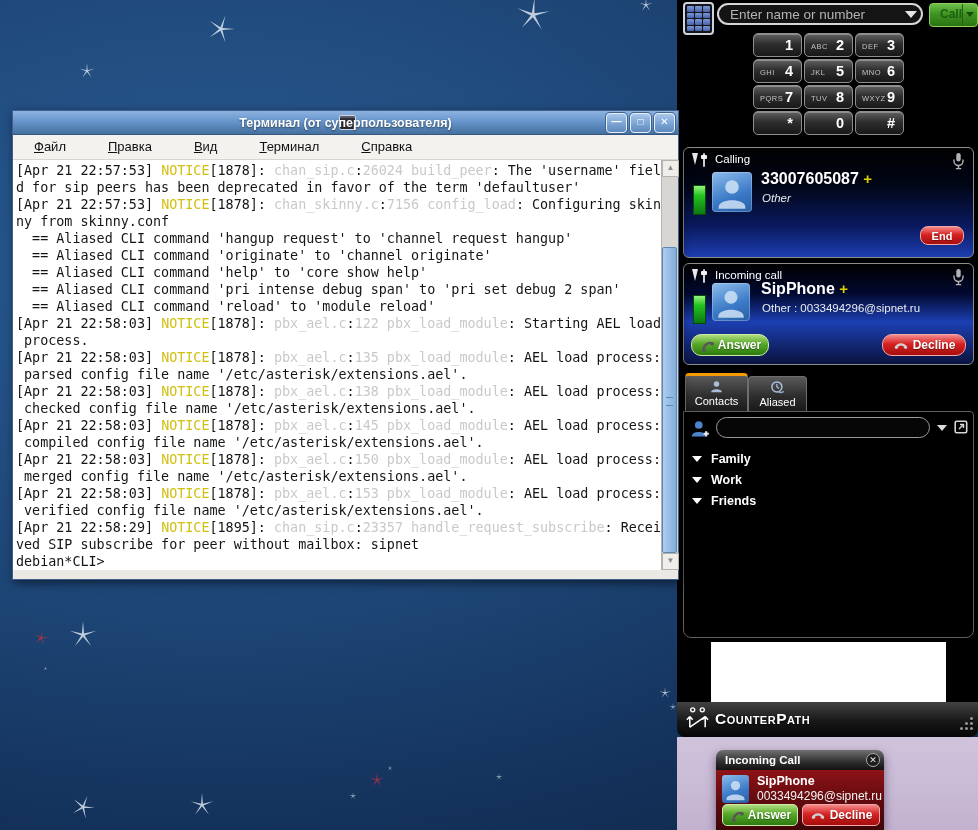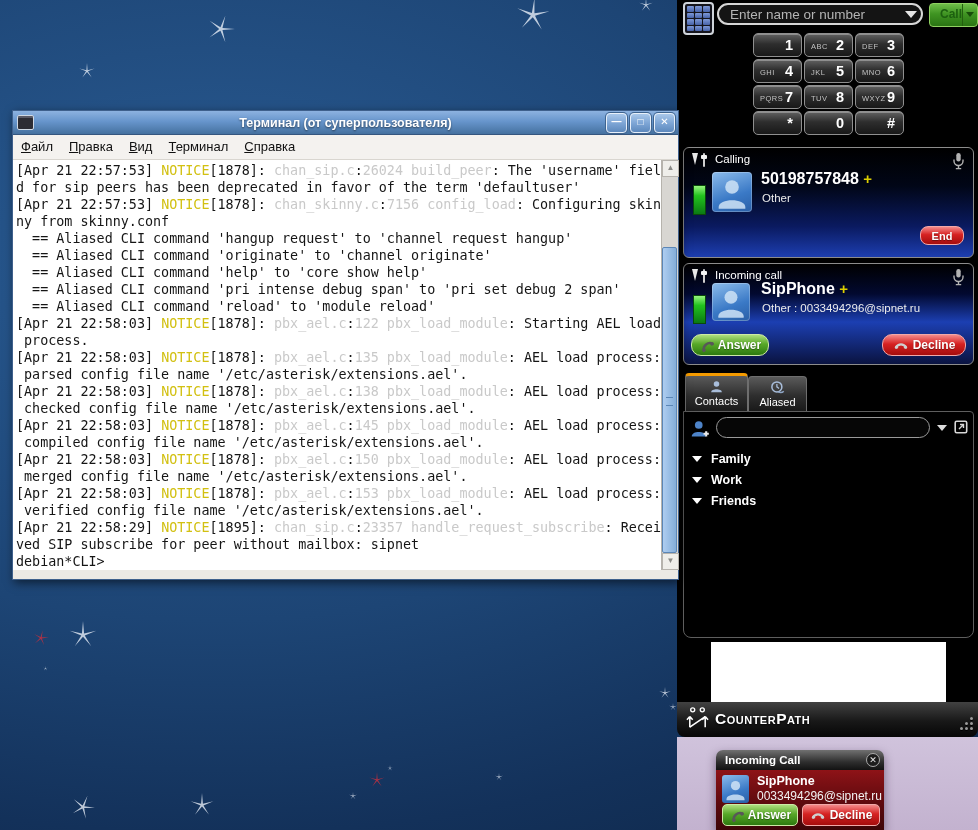--- a/index.html
+++ b/index.html
@@ -7,32 +7,32 @@
   .desktop{position:absolute;inset:0;
     background:radial-gradient(ellipse 130% 95% at 22% 32%, #2a5c94 0%, #1d4575 45%, #13315a 72%, #0c2342 100%);}
   #stars{position:absolute;inset:0;z-index:1;}
   .star{position:absolute;filter:blur(.4px);}
 
   
   .term{position:absolute;left:12px;top:110px;width:665px;height:468px;z-index:4;
     border:1px solid #3f608c;box-shadow:2px 3px 9px rgba(0,0,0,.55);background:#ece9e4;}
   .term-titlebar{position:relative;height:23px;
     background:linear-gradient(#8db2e0,#6795cc 45%,#45719f);
-    border-bottom:1px solid #35567f;display:flex;align-items:center;}
+    border-bottom:1px solid #35567f;display:flex;align-items:center;justify-content:center;}
   .term-icon{width:15px;height:13px;margin-left:4px;background:#2c2c34;border:1px solid #cfd8e4;border-radius:2px;box-shadow:inset 0 2px 0 #5a5a66;}
   .term-title{position:absolute;left:0;right:0;text-align:center;color:#fff;font-weight:bold;
     font-size:12.5px;text-shadow:0 1px 2px rgba(0,0,0,.55);}
   .winbtns{position:absolute;right:3px;top:2px;display:flex;gap:3px;}
   .winbtn{width:19px;height:18px;border:1px solid #e8f0fa;border-radius:4px;
     background:linear-gradient(#a9c7ea,#7ea6d6 50%,#5d89bd);
     color:#fff;font-size:10px;line-height:16px;text-align:center;font-weight:bold;
     box-shadow:0 0 0 1px #3f648f;cursor:default;}
   .term-menubar{height:24px;background:#f4f2ef;border-bottom:1px solid #d9d6d0;
     display:flex;align-items:center;color:#111;font-size:13px;}
-  .menu-item{padding:0 8px;line-height:24px;}
+  .menu-item{padding:0 21px;line-height:24px;}
   .term-main{display:flex;background:#fff;height:410px;}
   .term-out{width:648px;overflow:hidden;padding:2px 0 0 3px;background:#fff;
     font-family:"DejaVu Sans Mono","Liberation Mono",monospace;font-size:13.4px;line-height:17px;
     white-space:pre;color:#151515;}
   .tline{height:17px;}
   .seg-n{color:#d2c011;}
   .seg-f{color:#c9c9c9;}
   .term-sb{width:16px;background:#d8d6d2;border-left:1px solid #b6b3ad;position:relative;}
   .sb-btn{position:absolute;left:0;width:15px;height:15px;background:#efeeea;border:1px solid #b6b3ad;
     color:#8a8a86;font-size:8px;text-align:center;line-height:13px;}
@@ -84,21 +84,21 @@
   .incoming .meter{top:31px;height:27px;}
   .avatar{position:absolute;border-radius:4px;background:linear-gradient(160deg,#8cbcec,#3a79c6 60%,#2a5fa6);
     box-shadow:inset 0 0 0 1px rgba(255,255,255,.25);}
   .calling .avatar{left:28px;top:24px;width:40px;height:40px;}
   .incoming .avatar{left:28px;top:19px;width:38px;height:38px;}
   .p-name{position:absolute;left:77px;color:#fff;font-size:16px;font-weight:bold;white-space:nowrap;}
   .calling .p-name{top:22px;}
   .incoming .p-name{top:16px;}
   .plus{color:#ddcf00;font-weight:bold;font-size:15px;}
   .p-detail{position:absolute;left:78px;color:#ececec;font-size:11.5px;white-space:nowrap;}
-  .calling .p-detail{top:44px;}
+  .calling .p-detail{top:44px;font-style:italic;}
   .incoming .p-detail{top:38px;}
   .btn{display:flex;align-items:center;justify-content:center;gap:4px;color:#fff;font-weight:bold;
     font-size:12px;cursor:pointer;text-shadow:0 1px 1px rgba(0,0,0,.4);}
   .end-btn{position:absolute;right:9px;bottom:12px;width:42px;height:17px;border-radius:8px;
     background:linear-gradient(#f48a8a,#d62222 45%,#a50d0d);border:1px solid #f2a8a8;font-size:11px;margin-top:24px;}
   .answer-btn{position:absolute;left:7px;bottom:8px;width:76px;height:20px;border-radius:10px;
     background:linear-gradient(#aede7e,#58a829 45%,#2d7a0f);border:1px solid #cdeaa6;}
   .decline-btn{position:absolute;right:7px;bottom:8px;width:82px;height:20px;border-radius:10px;
     background:linear-gradient(#f48a8a,#d62222 45%,#a50d0d);border:1px solid #f2a8a8;}
 
@@ -329,21 +329,21 @@
           <line x1="3.8" y1="16.6" x2="9.2" y2="16.6" stroke="#b2b2b2" stroke-width="1.3"></line>
         </svg>
     </span>
     <div class="meter"></div>
     <div class="avatar">
       <svg width="40" height="40" viewBox="0 0 24 24">
           <circle cx="12" cy="9" r="4.1" fill="#cfe3f6" opacity=".85"></circle>
           <path d="M4 21 c0 -5.5 16 -5.5 16 0 l0 1 -16 0 z" fill="#cfe3f6" opacity=".85"></path>
         </svg>
     </div>
-    <div class="p-name"><span>50198757848</span> <span class="plus">+</span></div>
+    <div class="p-name"><span>33007605087</span> <span class="plus">+</span></div>
     <div class="p-detail">Other</div>
     <div class="btn end-btn">End</div>
   </div>
 
   <div class="panel incoming">
     <span class="spk-icon">
       <svg width="22" height="17" viewBox="0 0 22 17">
           <polygon points="1,1 7,1 4,13" fill="#e8e8e8"></polygon>
           <rect x="12" y="1" width="2" height="14" rx="1" fill="#cfcfcf"></rect>
           <rect x="10" y="3" width="6" height="4" rx="1" fill="#f2f2f2"></rect>

